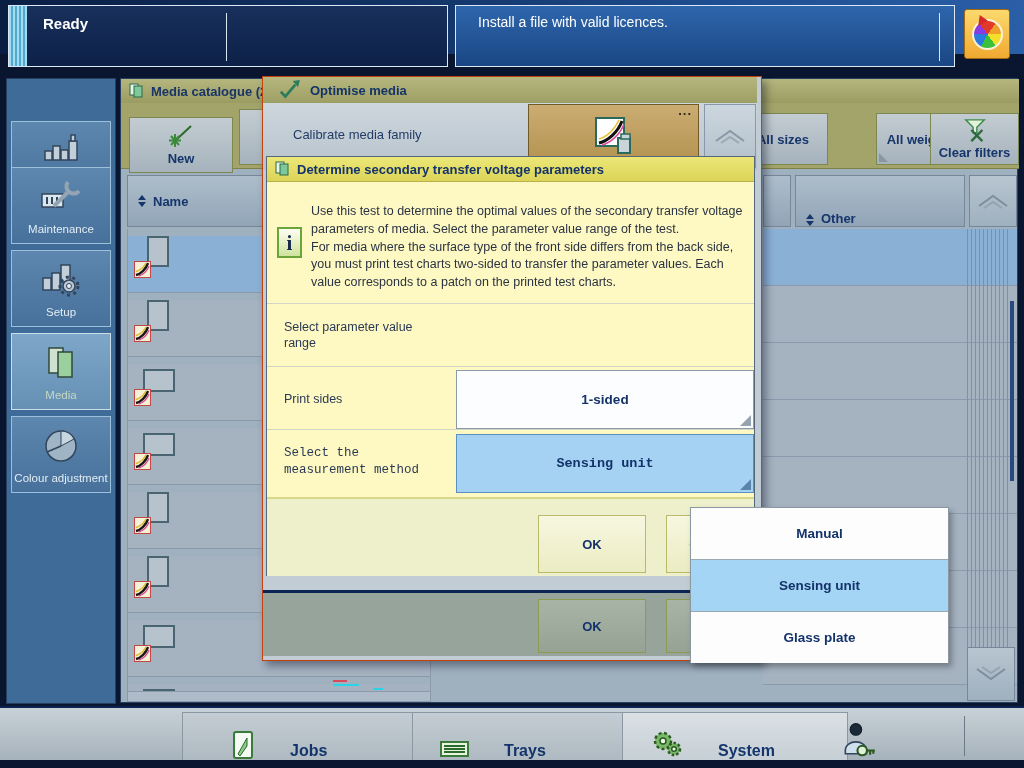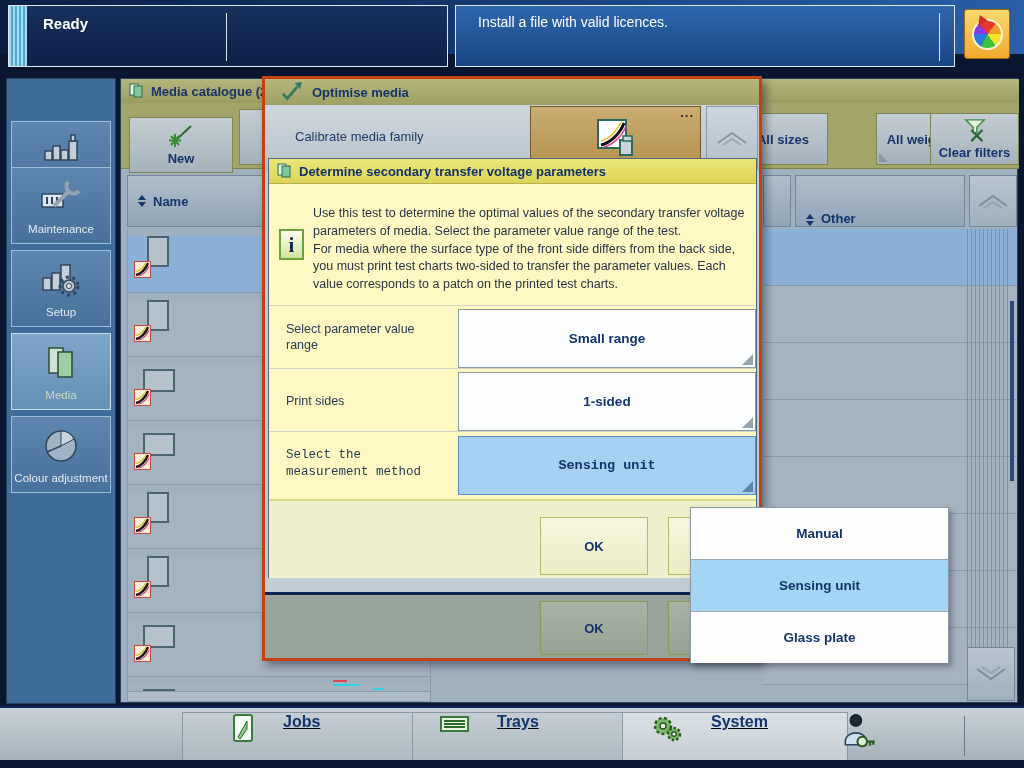--- a/index.html
+++ b/index.html
@@ -56,21 +56,21 @@
   .mi{position:relative;width:40px;height:42px;margin:7px 0 0 6px;}
   .mi-rect{position:absolute;border:2px solid #4a6472;background:#b6c2cc;}
   .mi.portrait .mi-rect{left:13px;top:0;width:18px;height:27px;}
   .mi.landscape .mi-rect{left:9px;top:5px;width:28px;height:19px;}
   .mi svg{position:absolute;left:0;bottom:0;}
   .stripes{background:repeating-linear-gradient(90deg,#7e90a2 0 1px,transparent 1px 4px);pointer-events:none;}
   .scroll-thumb{background:#2a4a7e;}
   .partial-strip{background:#aebbc8;border:1px solid #8a9aac;}
 
   
-  .dialog{left:262px;top:76px;width:500px;height:585px;border:3px solid #c2410c;background:#c2ccd4;z-index:10;
+  .dialog{left:262px;top:76px;width:500px;height:585px;border:1px solid #c2410c;background:#c2ccd4;z-index:10;
           box-shadow:4px 5px 8px rgba(4,10,30,.4);}
   .dlg-header{left:0;top:0;width:494px;height:26px;background:linear-gradient(180deg,#b5b77e,#9d9f64);
               display:flex;align-items:center;gap:9px;padding-left:14px;}
   .dlg-title{font-size:13px;font-weight:bold;color:#13336a;}
   .calib-row{left:0;top:26px;width:494px;height:67px;background:linear-gradient(180deg,#ced6dd,#b7c3cc);}
   .calib-lbl{left:30px;top:24px;font-size:13px;color:#223c66;}
   .tan-btn{left:265px;top:27px;width:171px;height:64px;border:1px solid #6f5a28;cursor:pointer;
            background:linear-gradient(180deg,#cbac72,#b2914e);display:flex;align-items:center;justify-content:center;}
   .tan-more{position:absolute;right:6px;top:-2px;font-size:13px;font-weight:bold;color:#2a2a1a;letter-spacing:1px;}
   .chevup-btn{left:441px;top:27px;width:52px;height:64px;border:1px solid #8898a8;cursor:pointer;
@@ -105,21 +105,21 @@
   .popup{left:690px;top:507px;width:259px;height:156px;background:#fff;border:1px solid #8a98a4;z-index:50;
          box-shadow:3px 4px 6px rgba(0,0,0,.3);}
   .pop-item{position:relative;height:51px;border-bottom:1px solid #9aa8b4;display:flex;align-items:center;justify-content:center;
             font-size:13.5px;font-weight:bold;color:#14336b;background:#fdfdfd;cursor:pointer;}
   .pop-item:last-child{border-bottom:none;}
   .pop-item.sel{background:#a5d5f4;}
 
   
   .bottombar{left:0;top:706px;width:1024px;height:54px;background:linear-gradient(180deg,#c8d1d7,#a6b2bb);border-top:2px solid #0c2454;}
   .bb-tab{position:absolute;top:4px;height:47px;border:1px solid #8a98a4;background:linear-gradient(180deg,#c4cdd3,#aeb9c1);
-          display:flex;align-items:flex-start;gap:26px;cursor:pointer;text-decoration:underline;}
+          display:flex;align-items:flex-end;gap:33px;cursor:pointer;}
   .bb-tab.sel{background:linear-gradient(180deg,#dbe1e5,#c6cfd5);}
   .bb-lbl{font-size:16px;font-weight:bold;color:#13356b;}
   .bb-div{position:absolute;top:8px;width:1px;height:40px;background:#6a7a88;}
   .bstrip{left:0;top:760px;width:1024px;height:8px;background:#0a1630;}
 </style>
 </head>
 <body>
 
 <div class="screen">
 
@@ -413,23 +413,20 @@
       </div>
 
       <div class="abs info-icon">i</div>
       <div class="abs info-text">
         <p>Use this test to determine the optimal values of the secondary transfer voltage parameters of media. Select the parameter value range of the test.</p>
         <p>For media where the surface type of the front side differs from the back side, you must print test charts two-sided to transfer the parameter values. Each value corresponds to a patch on the printed test charts.</p>
       </div>
 
       <div class="m-row" style="top:146px;">
         <div class="m-lbl">Select parameter value range</div>
-        <div class="dd">
-          <span>Small range</span>
-        </div>
       </div>
       <div class="m-row" style="top:209px;">
         <div class="m-lbl">Print sides</div>
         <div class="dd">
           <span>1-sided</span>
         </div>
       </div>
       <div class="m-row" style="top:272px;height:64px;font-family:Liberation Mono, monospace;">
         <div class="m-lbl">Select the measurement method</div>
         <div class="dd sel" style="top:4px;">

